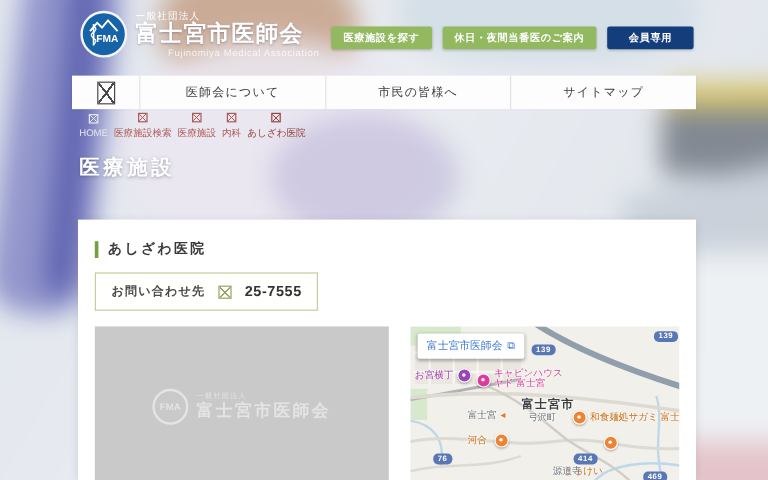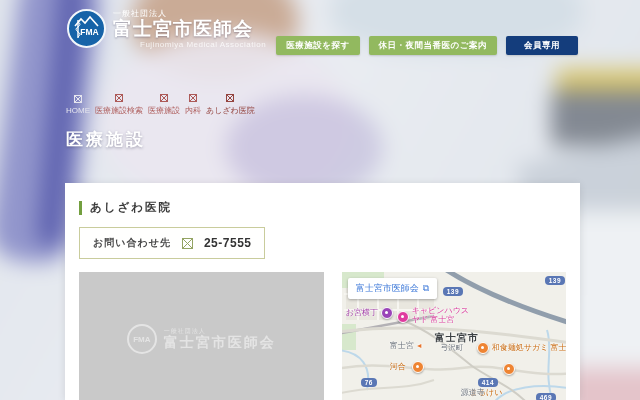--- a/index.html
+++ b/index.html
@@ -35,21 +35,21 @@
   
   .header{position:absolute;left:0;top:0;width:640px;height:57px;}
   .logo{position:absolute;left:67px;top:9px;width:39px;height:39px;border-radius:50%;
     background:#1663a8;border:2px solid #f2f6fa;box-sizing:border-box;
     display:flex;align-items:center;justify-content:center;}
   .logo svg{display:block;}
   .org-text{position:absolute;left:113px;top:9px;color:#fff;line-height:1.15;}
   .org-type{font-size:8px;letter-spacing:1px;}
   .org-name{font-size:19px;font-weight:bold;letter-spacing:1px;text-shadow:0 1px 2px rgba(40,40,80,.35);}
   .org-en{font-size:8px;color:rgba(255,255,255,.78);letter-spacing:.5px;margin-left:27px;}
-  .hdr-buttons{position:absolute;right:62px;top:36px;display:flex;gap:9px;}
+  .hdr-buttons{position:absolute;right:62px;top:22px;display:flex;gap:9px;}
   .hbtn{height:19px;display:flex;align-items:center;justify-content:center;
     color:#fff;font-size:8.5px;font-weight:bold;border:none;border-radius:2px;
     padding:0 10px;cursor:pointer;letter-spacing:.5px;box-shadow:0 1px 2px rgba(0,0,0,.15);}
   .hbtn.green{background:#92b95f;}
   .hbtn.navy{background:#143d7c;width:72px;box-sizing:border-box;}
 
   
   .nav{position:absolute;left:60px;top:63px;width:520px;height:28px;background:#fdfdfd;
     display:flex;align-items:stretch;box-shadow:0 1px 2px rgba(0,0,0,.06);}
   .nav-home{width:56px;display:flex;align-items:center;justify-content:center;cursor:pointer;}
@@ -153,20 +153,31 @@
       <div class="org-name">富士宮市医師会</div>
       <div class="org-en">Fujinomiya Medical Association</div>
     </div>
     <div class="hdr-buttons">
       <button class="hbtn green">医療施設を探す</button>
       <button class="hbtn green">休日・夜間当番医のご案内</button>
       <button class="hbtn navy">会員専用</button>
     </div>
   </div>
 
+  <div class="nav">
+    <div class="nav-home">
+      <span class="broken-img"></span>
+    </div>
+    <div class="nav-sep"></div>
+    <div class="nav-item">医師会について</div>
+    <div class="nav-sep"></div>
+    <div class="nav-item">市民の皆様へ</div>
+    <div class="nav-sep"></div>
+    <div class="nav-item">サイトマップ</div>
+  </div>
 
   <div class="breadcrumb">
     <a class="bc-item bc-home">
       <span class="broken-img"></span>
       <span>HOME</span>
     </a>
     <a class="bc-item bc-link">
       <span class="broken-img"></span>
       <span>医療施設検索</span>
     </a>

